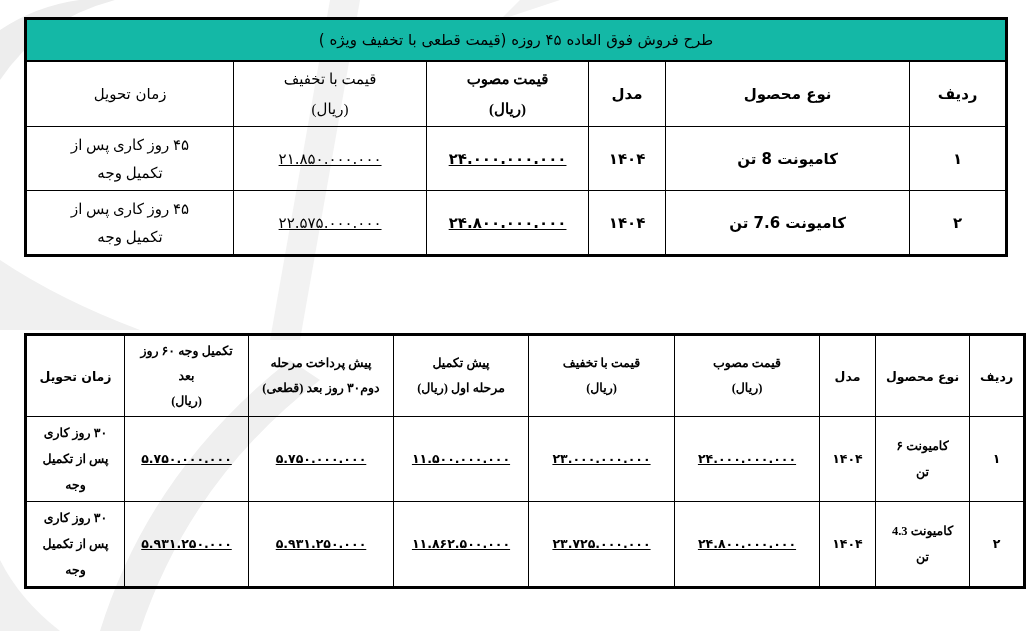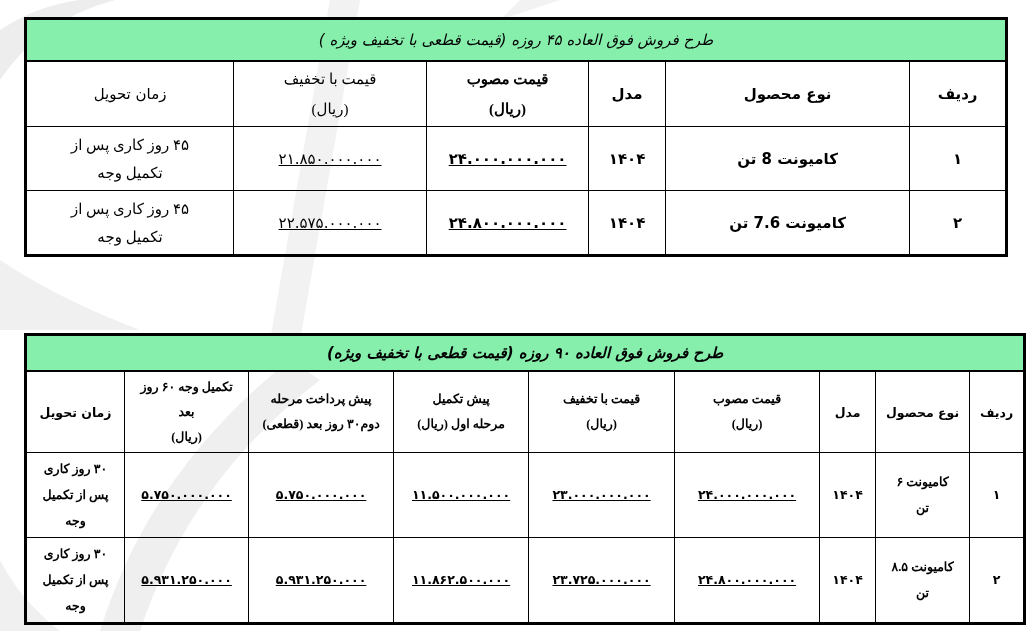--- a/index.html
+++ b/index.html
@@ -31,23 +31,22 @@
     }
     .doc-table td, .doc-table th {
       border: 1px solid #000;
       text-align: center;
       vertical-align: middle;
       padding: 0 4px;
       background: transparent;
       font-weight: normal;
     }
     .doc-table .title-row th {
-      background: #86efac;
+      background: #14b8a6;
       border-bottom: 2px solid #000;
-      font-style: italic;
     }
     #table45 {
       left: 24px;
       top: 17px;
       width: 981px;
       border: 3px solid #000;
     }
     #table45 .title-row th { height: 40px; font-size: 15px; }
     #table45 .head-row th { height: 64px; font-size: 15px; line-height: 30px; }
     #table45 .data-row td { height: 63px; font-size: 15px; line-height: 28px; }
@@ -135,23 +134,20 @@
     <col style="width:94px">
     <col style="width:56px">
     <col style="width:145px">
     <col style="width:146px">
     <col style="width:135px">
     <col style="width:145px">
     <col style="width:124px">
     <col style="width:99px">
   </colgroup>
   <tbody>
-      <tr class="title-row">
-    <th colspan="9">طرح فروش فوق العاده ۹۰ روزه (قیمت قطعی با تخفیف ویژه)</th>
-  </tr>
   <tr class="head-row">
     <th>ردیف</th>
     <th>نوع محصول</th>
     <th>مدل</th>
     <th>
       <span class="line">قیمت مصوب</span>
       <span class="line">(ریال)</span>
     </th>
     <th>
       <span class="line">قیمت با تخفیف</span>
@@ -186,21 +182,21 @@
     <td><span class="num">۵.۷۵۰.۰۰۰.۰۰۰</span></td>
     <td>
       <span class="line">۳۰ روز کاری</span>
       <span class="line">پس از تکمیل</span>
       <span class="line">وجه</span>
     </td>
   </tr>
   <tr class="data-row">
     <td>۲</td>
     <td>
-      <span class="line">کامیونت ۸.۵</span>
+      <span class="line">کامیونت 4.3</span>
       <span class="line">تن</span>
     </td>
     <td>۱۴۰۴</td>
     <td><span class="num">۲۴.۸۰۰.۰۰۰.۰۰۰</span></td>
     <td><span class="num">۲۳.۷۲۵.۰۰۰.۰۰۰</span></td>
     <td><span class="num">۱۱.۸۶۲.۵۰۰.۰۰۰</span></td>
     <td><span class="num">۵.۹۳۱.۲۵۰.۰۰۰</span></td>
     <td><span class="num">۵.۹۳۱.۲۵۰.۰۰۰</span></td>
     <td>
       <span class="line">۳۰ روز کاری</span>

